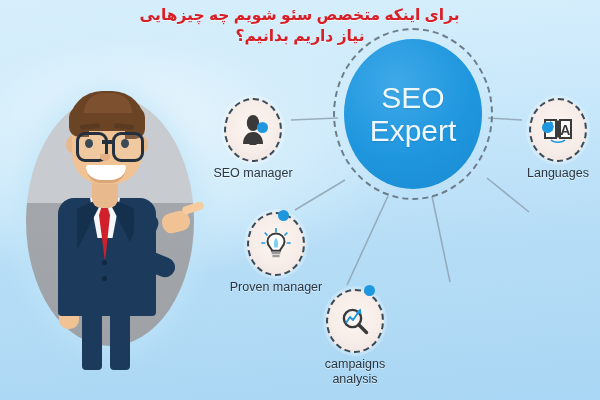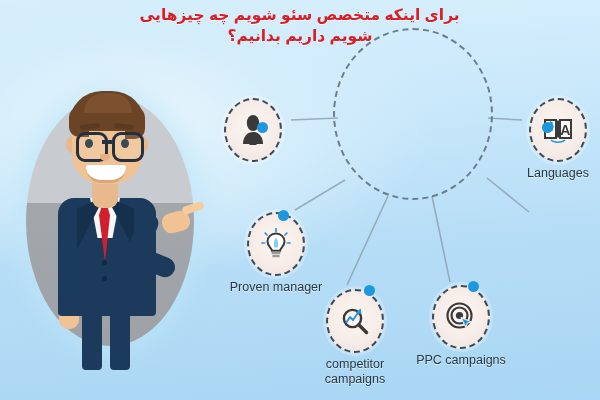--- a/index.html
+++ b/index.html
@@ -120,21 +120,21 @@
   .n-ppc  .dot{left:34px;top:-6px;}
   .n-html .lbl,.n-comp .lbl{line-height:15px;}
 </style>
 </head>
 <body>
 
 <div id="poster">
 
   <div class="title">
     <span class="l1">برای اینکه متخصص سئو شویم چه چیزهایی</span>
-    <span class="l2">شویم داریم بدانیم؟</span>
+    <span class="l2">نیاز داریم بدانیم؟</span>
   </div>
 
   <div class="char-wrap">
     <div class="char-disc c"></div>
     <div class="c arm-l"></div>
     <div class="c hand-l"></div>
     <div class="c leg-l"></div>
     <div class="c leg-r"></div>
     <div class="c jacket"></div>
     <div class="c shirt"></div>
@@ -173,31 +173,36 @@
       <line x1="522" y1="120" x2="488" y2="118"></line>
       <line x1="295" y1="210" x2="345" y2="180"></line>
       <line x1="529" y1="212" x2="487" y2="178"></line>
       <line x1="347" y1="285" x2="388" y2="196"></line>
       <line x1="450" y1="282" x2="432" y2="196"></line>
     </g>
   </svg>
 
   <div class="hub">
     <div class="hub-dash"></div>
+    <div class="hub-core">
+      <span>SEO</span>
+      <span>Expert</span>
+    </div>
   </div>
 
   <div class="node n-seo">
     <div class="bubble">
       <svg width="26" height="30" viewBox="0 0 26 30">
         <ellipse cx="13" cy="8" rx="6.2" ry="8" fill="#3a3a3a"></ellipse>
         <path d="M3 29c0-7.5 4.5-12 10-12s10 4.5 10 12z" fill="#3a3a3a"></path>
         <rect x="9.5" y="22" width="7" height="8" fill="#3a3a3a"></rect>
       </svg>
       <div class="dot"></div>
     </div>
+    <div class="lbl">SEO manager</div>
   </div>
 
   <div class="node n-lang">
     <div class="bubble">
       <svg width="30" height="28" viewBox="0 0 30 28">
         <path d="M2 4h11v18H2z" fill="#fff" stroke="#3a3a3a" stroke-width="2"></path>
         <path d="M17 4h11v18H17z" fill="#fff" stroke="#3a3a3a" stroke-width="2"></path>
         <path d="M13 3l2 2 2-2v20l-2-2-2 2z" fill="#3a3a3a"></path>
         <path d="M5.5 9l2-2.5 2.5 4-1.5 4.5" stroke="#1f97df" stroke-width="1.7" fill="none"></path>
         <circle cx="8.6" cy="7.2" r="1.3" fill="#1f97df"></circle>
@@ -233,29 +238,17 @@
   <div class="node n-comp">
     <div class="bubble">
       <svg width="32" height="32" viewBox="0 0 32 32">
         <circle cx="13.5" cy="13.5" r="8.6" fill="none" stroke="#3a3a3a" stroke-width="2.4"></circle>
         <line x1="19.8" y1="19.8" x2="27.5" y2="27.5" stroke="#3a3a3a" stroke-width="3.4" stroke-linecap="round"></line>
         <polyline points="7,18 11,12 14,15 21,5" fill="none" stroke="#1f97df" stroke-width="1.9" stroke-linejoin="round"></polyline>
         <polygon points="21.6,3.4 22.6,9.2 16.8,7.8" fill="#1f97df"></polygon>
       </svg>
       <div class="dot"></div>
     </div>
-    <div class="lbl">competitor campaigns</div>
-  </div>
-
-  <div class="node n-ppc">
-    <div class="bubble">
-      <svg width="32" height="32" viewBox="0 0 32 32">
-        <circle cx="14.5" cy="14.5" r="12" fill="none" stroke="#3a3a3a" stroke-width="2.2"></circle>
-        <circle cx="14.5" cy="14.5" r="8" fill="none" stroke="#3a3a3a" stroke-width="2.2"></circle>
-        <circle cx="14.5" cy="14.5" r="3.6" fill="#3a3a3a"></circle>
-        <path d="M16 16.5l10.5 4.4-4.3 1.4-1.2 4.4z" fill="#1f97df" stroke="#f6ece8" stroke-width="1.1" stroke-linejoin="round"></path>
-      </svg>
-      <div class="dot"></div>
-    </div>
-    <div class="lbl">PPC campaigns</div>
-  </div>
+    <div class="lbl">campaigns analysis</div>
+  </div>
+
 
 </div>
 
 </body></html>

